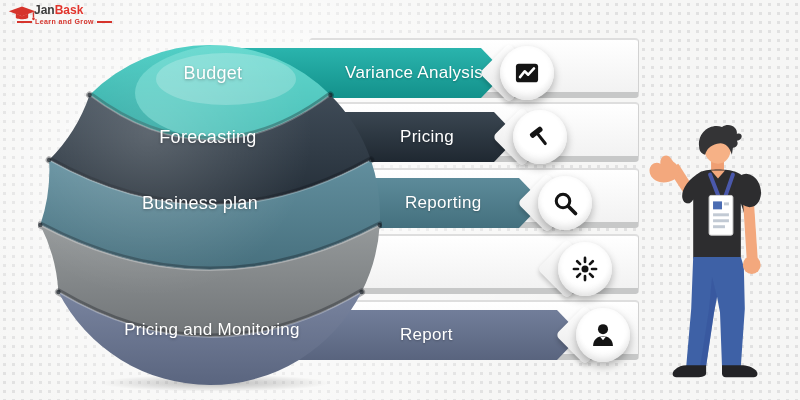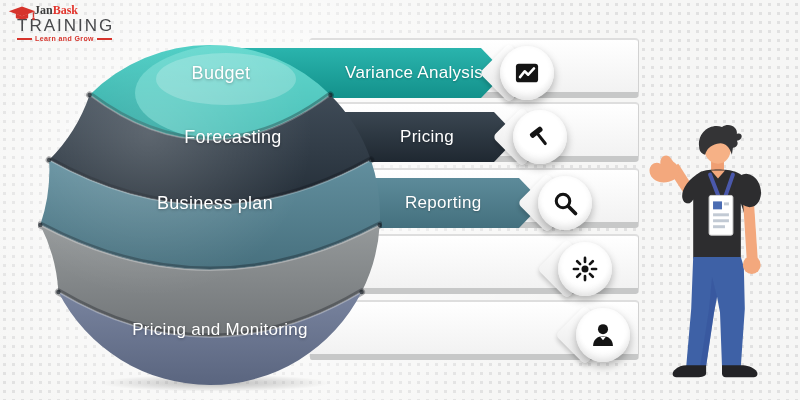--- a/index.html
+++ b/index.html
@@ -32,28 +32,28 @@
   .badge{position:absolute;width:54px;height:54px;border-radius:50%;z-index:6;
     background:radial-gradient(circle at 50% 32%, #ffffff 55%, #ebebeb 100%);
     box-shadow:0 4px 8px rgba(0,0,0,.28), inset 0 -3px 6px rgba(0,0,0,.07);
     display:flex;align-items:center;justify-content:center;}
   .badge svg{width:28px;height:28px;}
   
   .sphere{position:absolute;z-index:4;}
   .sphere-shadow{position:absolute;left:95px;top:374px;width:240px;height:18px;z-index:0;
     background:radial-gradient(ellipse at center, rgba(0,0,0,.25) 0%, rgba(0,0,0,0) 68%);}
   .slice-label{position:absolute;z-index:5;color:#fff;font-size:18px;white-space:nowrap;
-    transform:translate(-50%,-50%);text-shadow:0 1px 3px rgba(0,0,0,.30);letter-spacing:.3px;margin-left:8px;}
+    transform:translate(-50%,-50%);text-shadow:0 1px 3px rgba(0,0,0,.30);letter-spacing:.3px;}
   .slice-label.small{font-size:17px;}
   
   .person{position:absolute;left:640px;top:118px;width:160px;height:278px;z-index:7;}
   
   .logo{position:absolute;left:8px;top:4px;width:112px;z-index:8;}
   .logo .cap{position:absolute;left:-1px;top:0;width:30px;height:20px;}
-  .logo .brand{margin-left:26px;font-size:12px;font-weight:bold;color:#3c3c3c;line-height:13px;font-family:Liberation Serif, serif;}
+  .logo .brand{margin-left:26px;font-size:12px;font-weight:bold;color:#3c3c3c;line-height:13px;}
   .logo .brand .red{color:#e2342c;}
   .logo .training{font-size:17px;letter-spacing:2px;color:#47484b;line-height:17px;margin-left:9px;}
   .logo .tagline{display:flex;align-items:center;gap:3px;margin-left:9px;margin-top:1px;width:95px;}
   .logo .tagline .dash{flex:1;height:2px;background:#d6342c;}
   .logo .tagline .tg{font-size:7px;font-weight:bold;color:#d6342c;white-space:nowrap;letter-spacing:.4px;}
 </style>
 </head>
 <body>
 
 <div class="stage">
@@ -65,20 +65,23 @@
   <div class="track" style="top:300px"></div>
 
   <div class="bar b0" style="top:48px;width:305px">
     <span class="bar-label" style="padding-left:145px">Variance Analysis</span>
   </div>
   <div class="bar b1" style="top:112px;width:318px">
     <span class="bar-label" style="padding-left:200px">Pricing</span>
   </div>
   <div class="bar b2" style="top:178px;width:343px">
     <span class="bar-label" style="padding-left:205px">Reporting</span>
+  </div>
+  <div class="bar b4" style="top:310px;width:381px">
+    <span class="bar-label" style="padding-left:200px">Report</span>
   </div>
 
   <div class="diamond" style="left:488px;top:52px"></div>
   <div class="diamond" style="left:501px;top:116px"></div>
   <div class="diamond" style="left:526px;top:182px"></div>
   <div class="diamond" style="left:546px;top:248px"></div>
   <div class="diamond" style="left:564px;top:314px"></div>
 
   <div class="sphere-shadow"></div>
 
@@ -142,22 +145,22 @@
       <circle cx="11.1" cy="117" r="2.2"></circle>
         <circle cx="332.9" cy="117" r="2.2"></circle>
       <circle cx="2.3" cy="182" r="2.2"></circle>
         <circle cx="341.7" cy="182" r="2.2"></circle>
       <circle cx="20.4" cy="249" r="2.2"></circle>
         <circle cx="323.6" cy="249" r="2.2"></circle>
     </g>
   </svg>
 
   <span class="slice-label" style="left:213px;top:73px">Budget</span>
-  <span class="slice-label" style="left:225px;top:137px">Forecasting</span>
-  <span class="slice-label" style="left:207px;top:203px">Business plan</span>
+  <span class="slice-label" style="left:208px;top:137px">Forecasting</span>
+  <span class="slice-label" style="left:200px;top:203px">Business plan</span>
   <span class="slice-label small" style="left:212px;top:330px">Pricing and Monitoring</span>
 
   <div class="badge" style="left:500px;top:46px">
     <svg viewBox="0 0 24 24">
       <rect x="2.5" y="4" width="19" height="16" rx="2.5" fill="#141414"></rect>
       <polyline points="6,15.5 10,10.5 13,13.5 18,8" fill="none" stroke="#ffffff" stroke-width="2.2" stroke-linecap="round" stroke-linejoin="round"></polyline>
     </svg>
   </div>
   <div class="badge" style="left:513px;top:110px">
     <svg viewBox="0 0 24 24">
@@ -234,21 +237,20 @@
   </svg>
 
   <div class="logo">
     <svg class="cap" viewBox="0 0 34 22">
       <polygon points="2,8 17,2.5 32,8 17,13.5" fill="#d6342c"></polygon>
       <path d="M10,10.5 L10,15 C10,17.5 24,17.5 24,15 L24,10.5 L17,13.5 Z" fill="#d6342c"></path>
       <line x1="30" y1="9" x2="30" y2="15" stroke="#d6342c" stroke-width="1.6"></line>
       <circle cx="30" cy="16.5" r="1.5" fill="#d6342c"></circle>
     </svg>
     <div class="brand"><span>Jan</span><span class="red">Bask</span></div>
-    <div class="training">TRAINING</div>
     <div class="tagline">
       <span class="dash"></span>
       <span class="tg">Learn and Grow</span>
       <span class="dash"></span>
     </div>
   </div>
 
 </div>
 
 </body></html>

